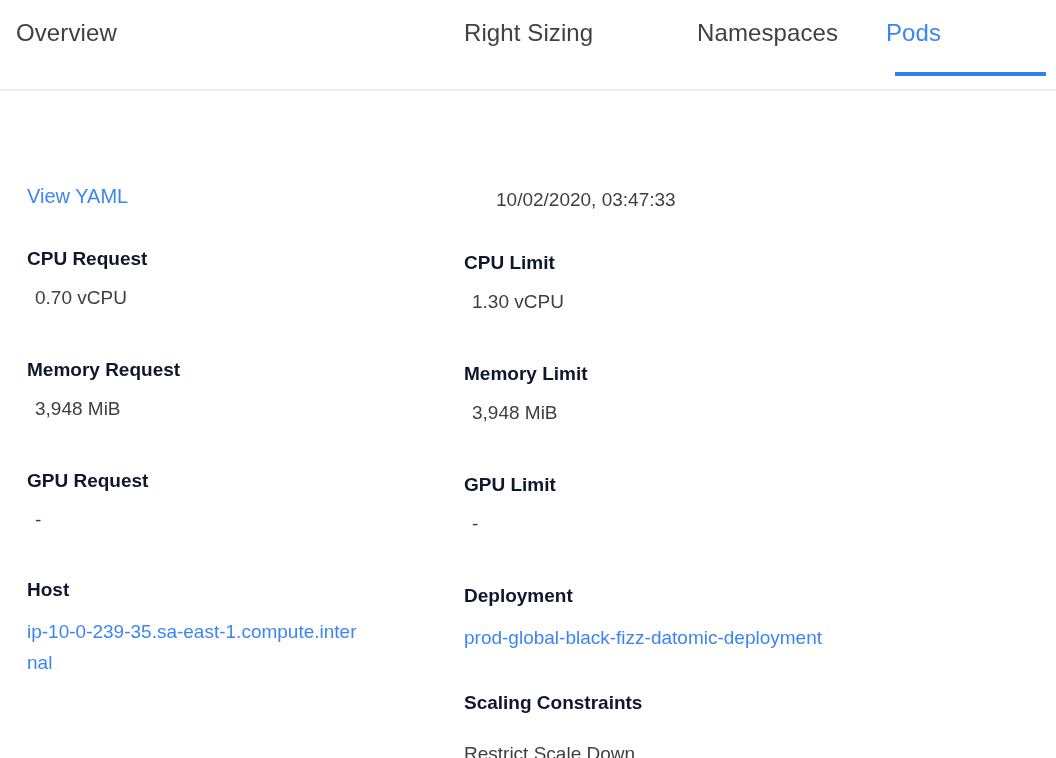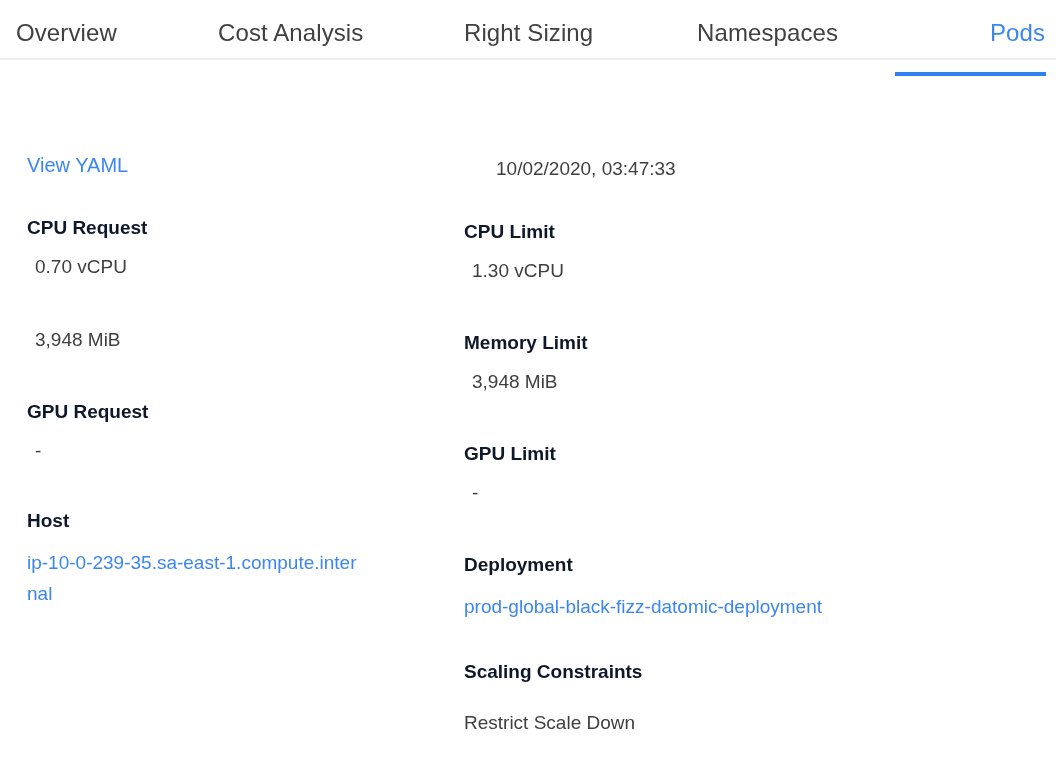--- a/index.html
+++ b/index.html
@@ -11,21 +11,21 @@
     height: 758px;
     background: #ffffff;
     font-family: "Liberation Sans", sans-serif;
     color: #3c3c3c;
     overflow: hidden;
   }
 
   
   .tabbar {
     position: relative;
-    height: 60px;
+    height: 91px;
     box-sizing: border-box;
     border-bottom: 2px solid #ededed;
     display: flex;
     align-items: flex-start;
   }
   .tab {
     position: absolute;
     top: 18px;
     font-size: 24px;
     line-height: 30px;
@@ -104,39 +104,39 @@
     line-height: 26px;
     color: #3f3f3f;
     margin-left: 32px;
   }
 </style>
 </head>
 <body>
 
 <div class="tabbar">
   <div class="tab" style="left:16px;">Overview</div>
-  <div class="tab" style="left:218px;">Cost Analysis</div>
   <div class="tab" style="left:464px;">Right Sizing</div>
   <div class="tab" style="left:697px;">Namespaces</div>
-  <div class="tab active" style="left:990px;">Pods</div>
+  <div class="tab active" style="left:886px;">Pods</div>
   <div class="tab-underline"></div>
 </div>
 
 <div class="detail">
 
   <div class="col-left" style="top:92px;">
 
     <div class="yaml-link">View YAML</div>
 
     <div class="field" style="margin-top:38px;">
       <div class="field-label">CPU Request</div>
       <div class="field-value">0.70 vCPU</div>
     </div>
 
     <div class="field" style="margin-top:48px;">
+      <div class="field-label">Memory Request</div>
       <div class="field-value">3,948 MiB</div>
     </div>
 
     <div class="field" style="margin-top:48px;">
       <div class="field-label">GPU Request</div>
       <div class="field-value">-</div>
     </div>
 
     <div class="field" style="margin-top:46px;">
       <div class="field-label">Host</div>

